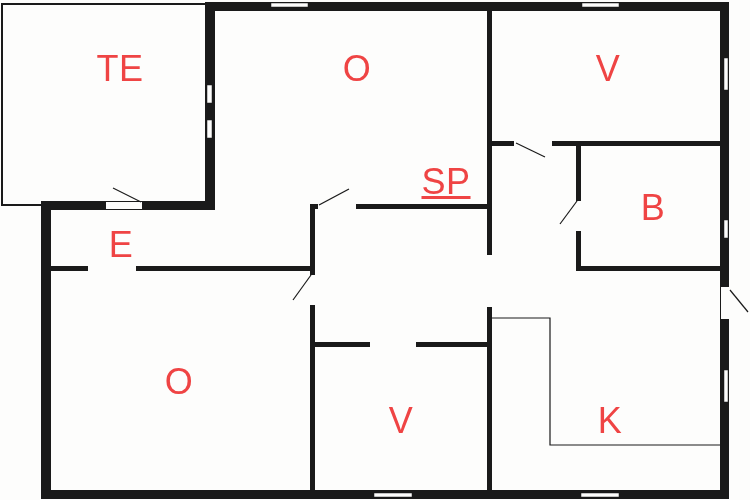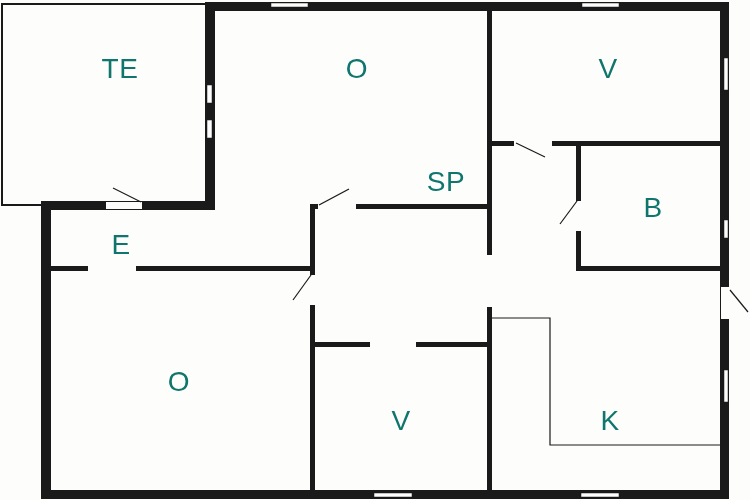--- a/index.html
+++ b/index.html
@@ -1,18 +1,18 @@
 <!DOCTYPE html>
 <html><head>
 <meta charset="utf-8">
 <style>
   html, body { margin: 0; padding: 0; background: #fdfdfc; }
   body { width: 750px; height: 500px; overflow: hidden; position: relative; font-family: "Liberation Sans", sans-serif; }
   svg { position: absolute; left: 0; top: 0; }
-  .room-label { position: absolute; font-family: "Liberation Sans", "DejaVu Sans", sans-serif; font-size: 28px; color: #0f766e; transform: translate(-50%, -50%); white-space: nowrap; letter-spacing: 0.5px; }
+  .room-label { position: absolute; font-family: "Liberation Sans", "DejaVu Sans", sans-serif; font-size: 36px; color: #ef4444; transform: translate(-50%, -50%); white-space: nowrap; letter-spacing: 0.5px; }
 </style>
 </head>
 <body>
 
 <svg width="750" height="500" viewBox="0 0 750 500" xmlns="http://www.w3.org/2000/svg">
   <g fill="none" stroke="#1a1a1a" stroke-width="2">
     <polyline points="206,4 2,4 2,205 42,205"></polyline>
   </g>
 
   <g fill="#1a1a1a">
@@ -84,18 +84,18 @@
   </g>
 
   <g fill="none" stroke="#1a1a1a" stroke-width="1.2">
     <polyline points="492,318 550,318 550,445 722,445"></polyline>
   </g>
 </svg>
 
 <div class="room-label" style="left:120px; top:69px;">TE</div>
 <div class="room-label" style="left:357px; top:69px;">O</div>
 <div class="room-label" style="left:608px; top:69px;">V</div>
-<div class="room-label" style="left:446px; top:182px;">SP</div>
+<div class="room-label" style="left:446px; top:182px;text-decoration:underline;">SP</div>
 <div class="room-label" style="left:653px; top:208px;">B</div>
 <div class="room-label" style="left:121px; top:245px;">E</div>
 <div class="room-label" style="left:179px; top:382px;">O</div>
 <div class="room-label" style="left:401px; top:421px;">V</div>
 <div class="room-label" style="left:610px; top:421px;">K</div>
 
 </body></html>

